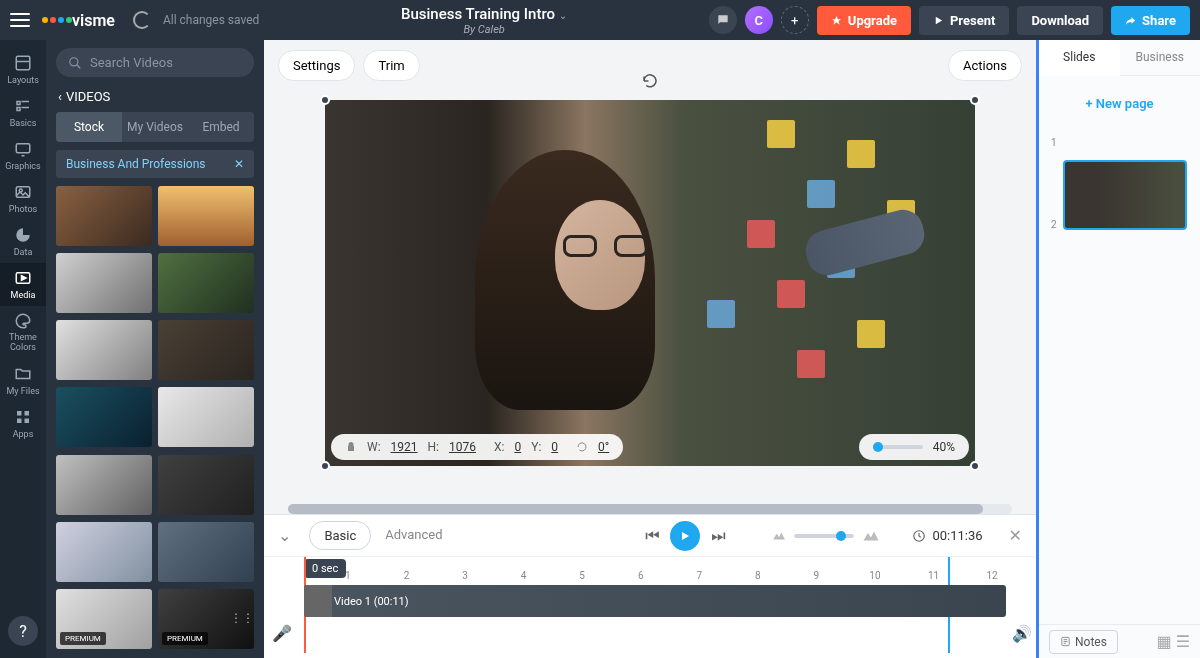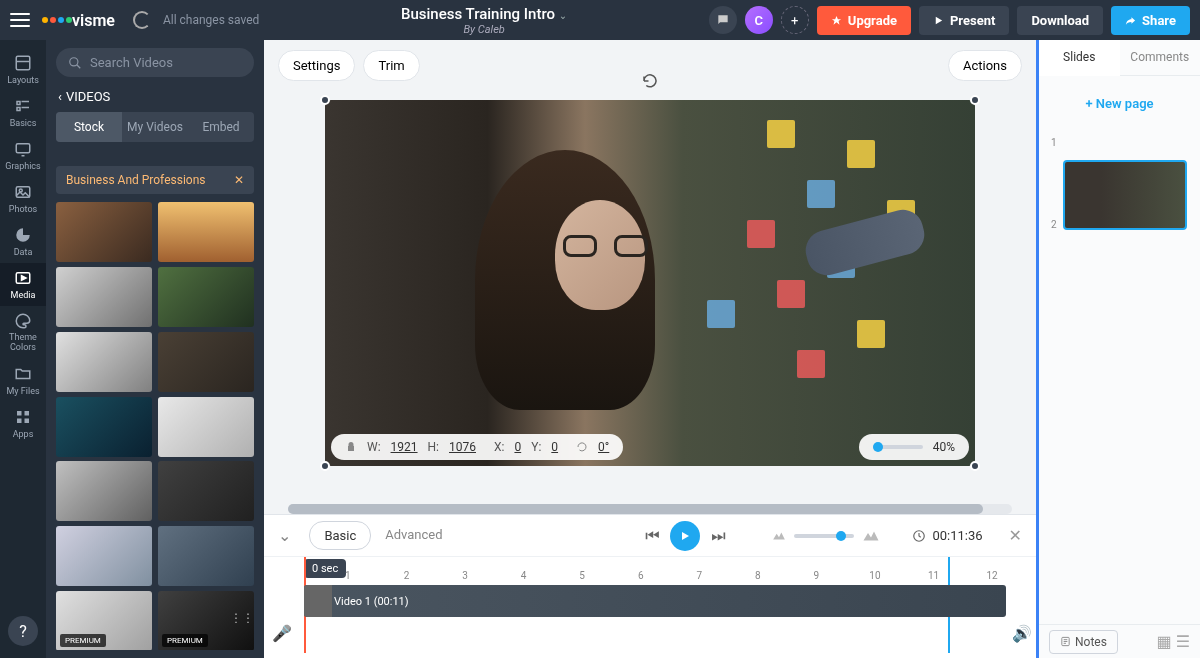--- a/index.html
+++ b/index.html
@@ -27,24 +27,24 @@
 .btn-share{background:#1fa8f0;}
 .main{display:flex;flex:1;overflow:hidden;}
 .leftbar{width:46px;background:#1e2832;display:flex;flex-direction:column;align-items:center;padding-top:8px;gap:0;}
 .leftbar-item{width:46px;display:flex;flex-direction:column;align-items:center;justify-content:center;color:#9ca7b5;font-size:9px;padding:6px 0;cursor:pointer;gap:3px;}
 .leftbar-item.active{background:#151d27;color:#fff;}
 .leftbar-icon{width:18px;height:18px;display:flex;align-items:center;justify-content:center;font-size:16px;}
 .help-btn{margin-top:auto;margin-bottom:12px;width:30px;height:30px;border-radius:50%;background:#3a4452;color:#fff;display:flex;align-items:center;justify-content:center;font-size:16px;}
 .media-panel{width:218px;background:#293340;display:flex;flex-direction:column;padding:8px 10px;}
 .search-box{background:#3a4452;border-radius:18px;padding:7px 12px;display:flex;align-items:center;gap:8px;color:#8a94a3;font-size:13px;}
 .back-videos{color:#fff;font-size:13px;margin:12px 2px 8px;display:flex;align-items:center;gap:4px;}
-.media-tabs{display:flex;background:#3a4452;border-radius:4px;overflow:hidden;margin-bottom:24px;}
+.media-tabs{display:flex;background:#3a4452;border-radius:4px;overflow:hidden;margin-bottom:8px;}
 .media-tab{flex:1;text-align:center;padding:8px 4px;font-size:12px;color:#9ca7b5;cursor:pointer;}
 .media-tab.active{background:#4d5866;color:#fff;}
-.filter-chip{background:#3a4452;border-radius:4px;padding:7px 10px;display:flex;align-items:center;justify-content:space-between;color:#fdba74;font-size:12px;margin-bottom:8px;}
+.filter-chip{background:#3a4452;border-radius:4px;padding:7px 10px;display:flex;align-items:center;justify-content:space-between;color:#7dd3fc;font-size:12px;margin-bottom:8px;}
 .thumb-grid{display:grid;grid-template-columns:1fr 1fr;gap:6px;overflow-y:auto;flex:1;}
 .thumb{aspect-ratio:16/10;background:#555;border-radius:3px;position:relative;overflow:hidden;}
 .premium-badge{position:absolute;bottom:4px;left:4px;background:rgba(0,0,0,.7);color:#fff;font-size:8px;padding:2px 5px;border-radius:2px;}
 .canvas-area{flex:1;display:flex;flex-direction:column;background:#f2f4f6;position:relative;}
 .canvas-bar{height:50px;display:flex;align-items:center;padding:0 14px;background:#f2f4f6;}
 .pill-group{display:flex;gap:8px;}
 .pill{background:#fff;border:1px solid #e1e5ea;border-radius:18px;padding:7px 14px;font-size:13px;cursor:pointer;}
 .actions-pill{margin-left:auto;}
 .canvas-inner{flex:1;display:flex;align-items:flex-start;justify-content:center;padding:10px 24px 4px;position:relative;}
 .video-frame{width:650px;height:366px;position:relative;border-radius:6px;}
@@ -419,21 +419,21 @@
           <div style="position:absolute;right:4px;color:#888">🔊</div>
         </div>
         <div style="position:absolute;left:-34px;top:54px;color:#bbb;font-size:12px">⋮⋮</div>
       </div>
     </div>
   </div>
 
   <div class="rightpanel">
     <div class="rp-tabs">
       <div class="rp-tab active">Slides</div>
-      <div class="rp-tab">Comments</div>
+      <div class="rp-tab">Business</div>
     </div>
     <div class="newpage">
       <span>+ </span><span>New page</span>
     </div>
     <div class="slides-list">
       <div class="slide-item">
         <div class="slide-num">1</div>
       </div>
       <div class="slide-item">
         <div class="slide-num">2</div>

